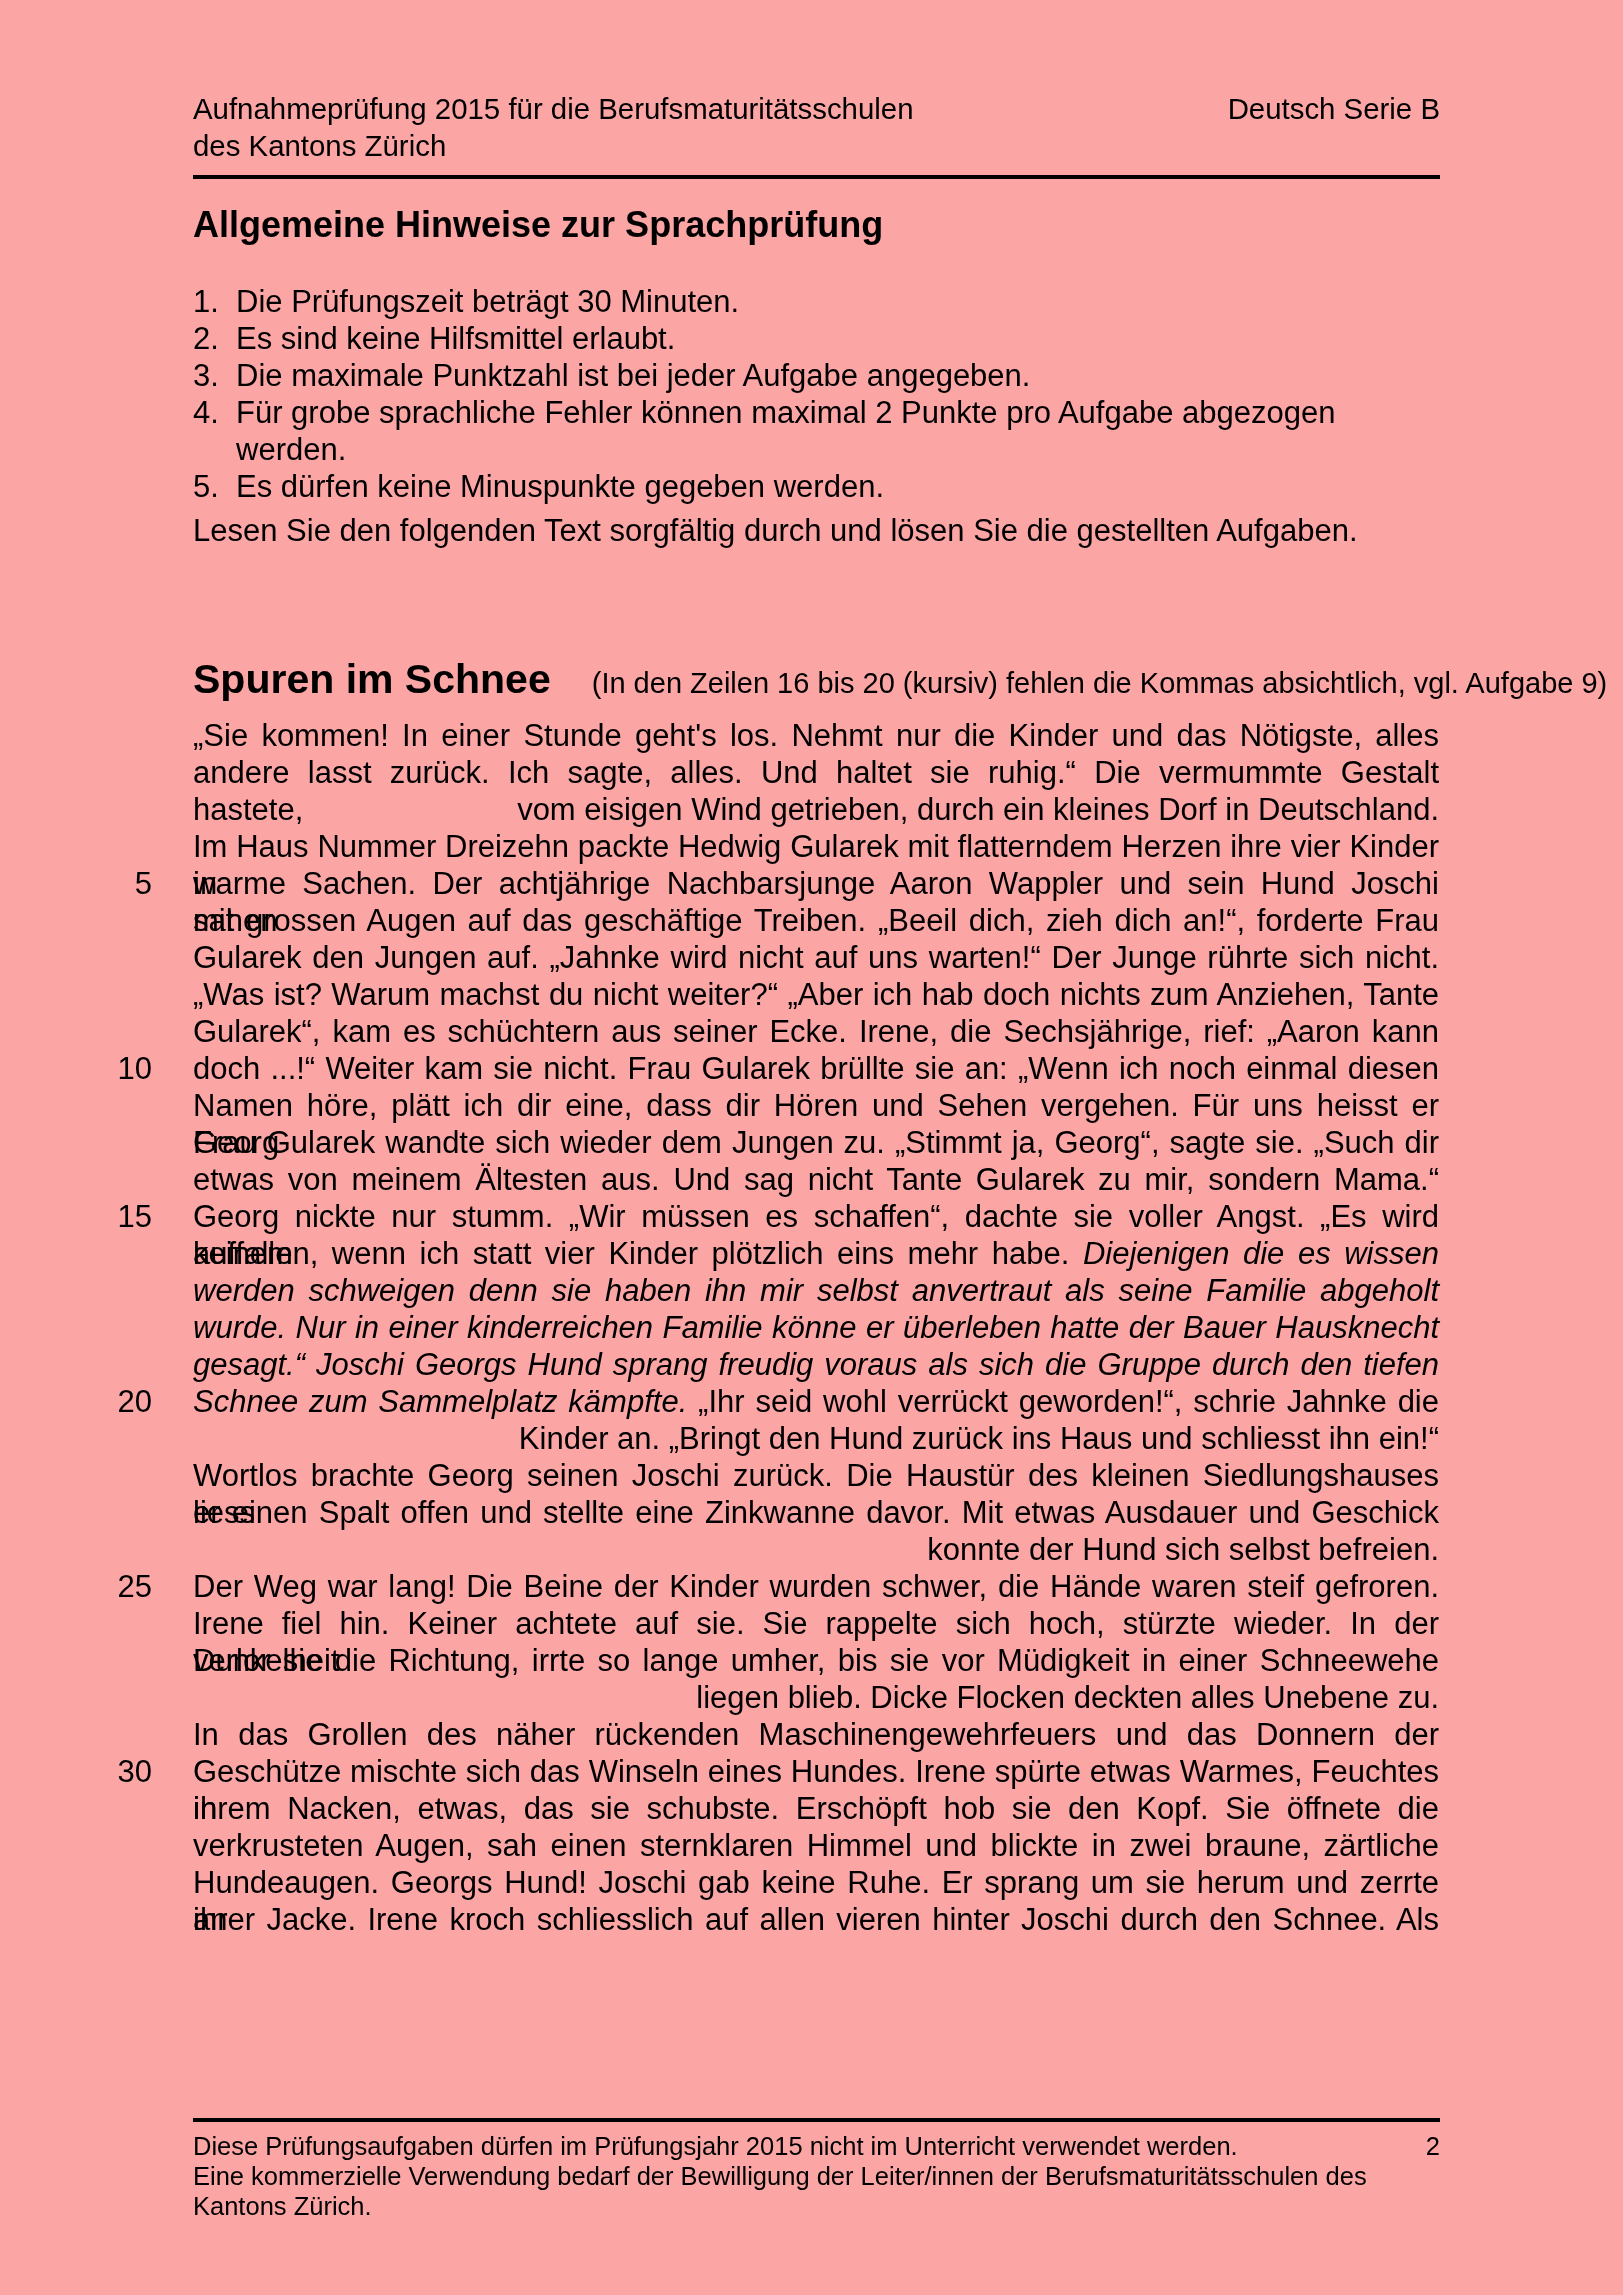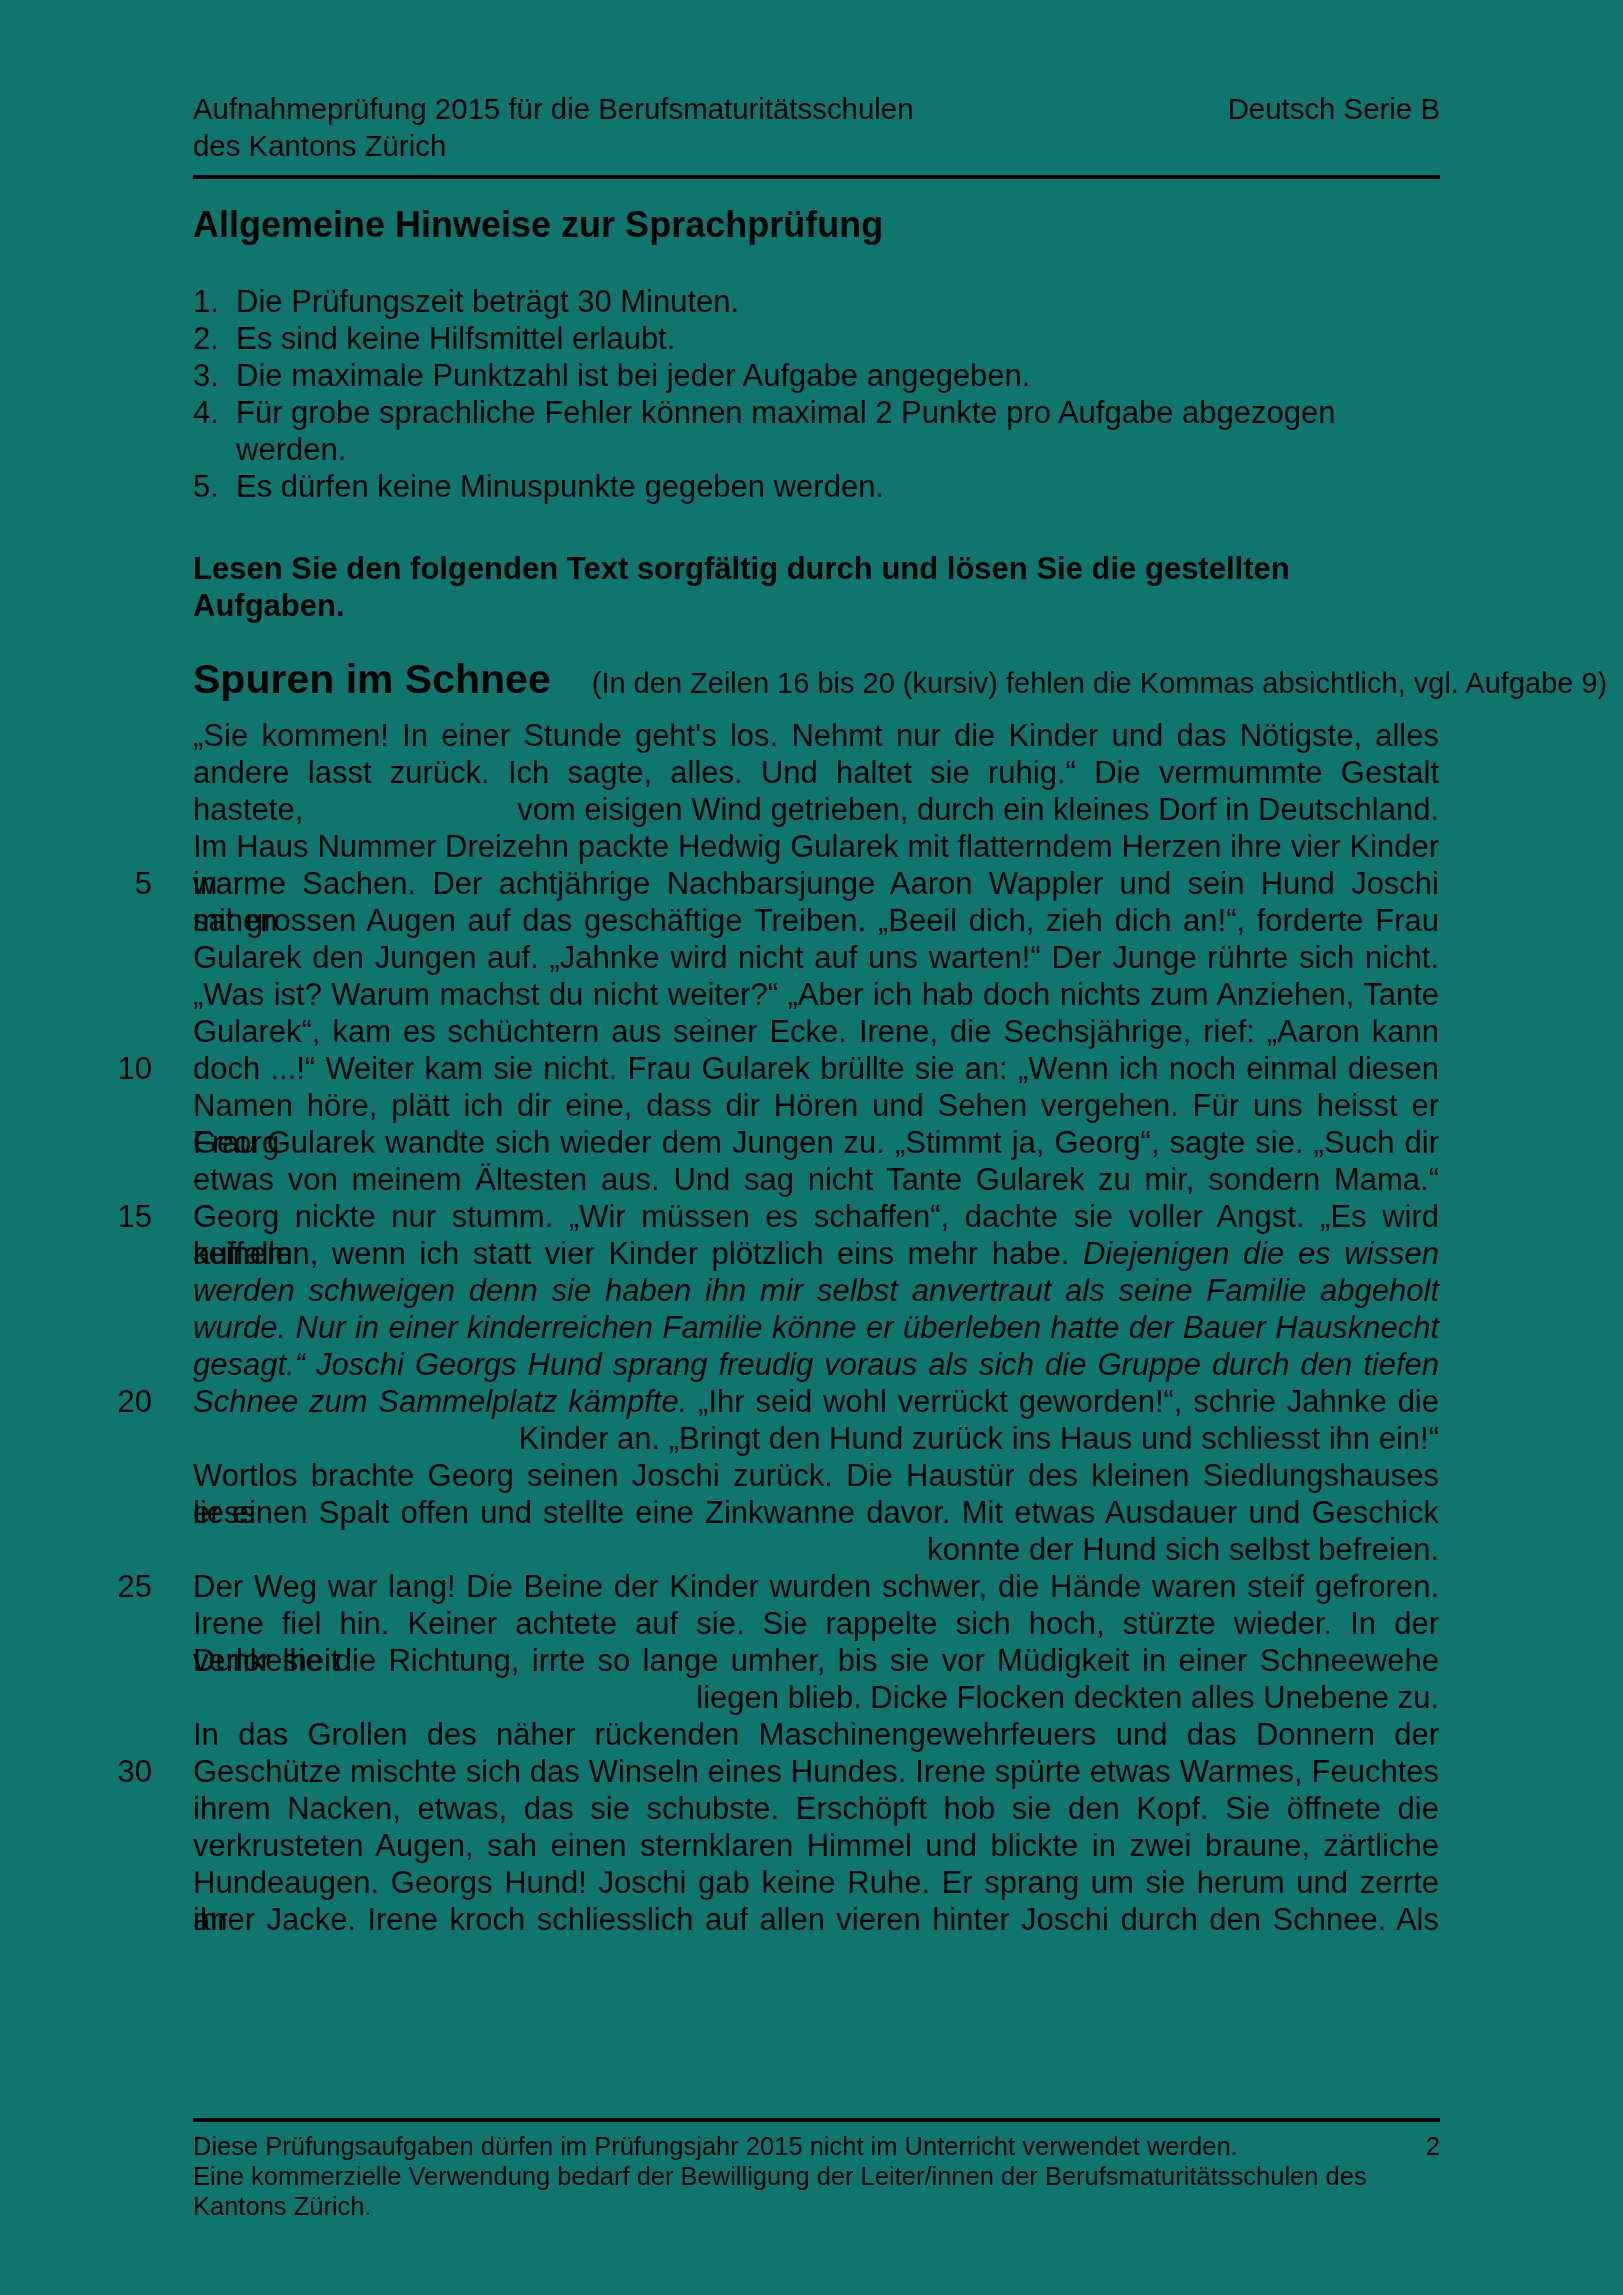--- a/index.html
+++ b/index.html
@@ -1,20 +1,20 @@
 <!DOCTYPE html>
 <html style="font-size:10.5px"><head>
 <meta charset="utf-8">
 <style>
   html, body { margin: 0; padding: 0; background: #ffffff; }
   .page {
     position: relative;
     width: 1623px;
     height: 2295px;
-    background: #0f766e;
+    background: #fca5a5;
     color: #000000;
     font-family: "Liberation Sans", sans-serif;
     overflow: hidden;
   }
   
   .header {
     position: absolute;
     left: 193px;
     top: 90px;
     width: 1247px;
@@ -51,25 +51,25 @@
     font-size: 31px;
     line-height: 37px;
   }
   .instruction-row { display: flex; }
   .instruction-num { flex: 0 0 43px; }
   .instruction-text { flex: 1; }
   
   .read-note {
     position: absolute;
     left: 193px;
-    top: 550px;
+    top: 512px;
     width: 1247px;
     margin: 0;
     font-size: 31px;
-    font-weight: bold;
+    font-weight: normal;
     line-height: 37px;
   }
   
   .story-heading {
     position: absolute;
     left: 193px;
     top: 640px;
     width: 1296px;
     white-space: nowrap;
     margin-top: 16px;

